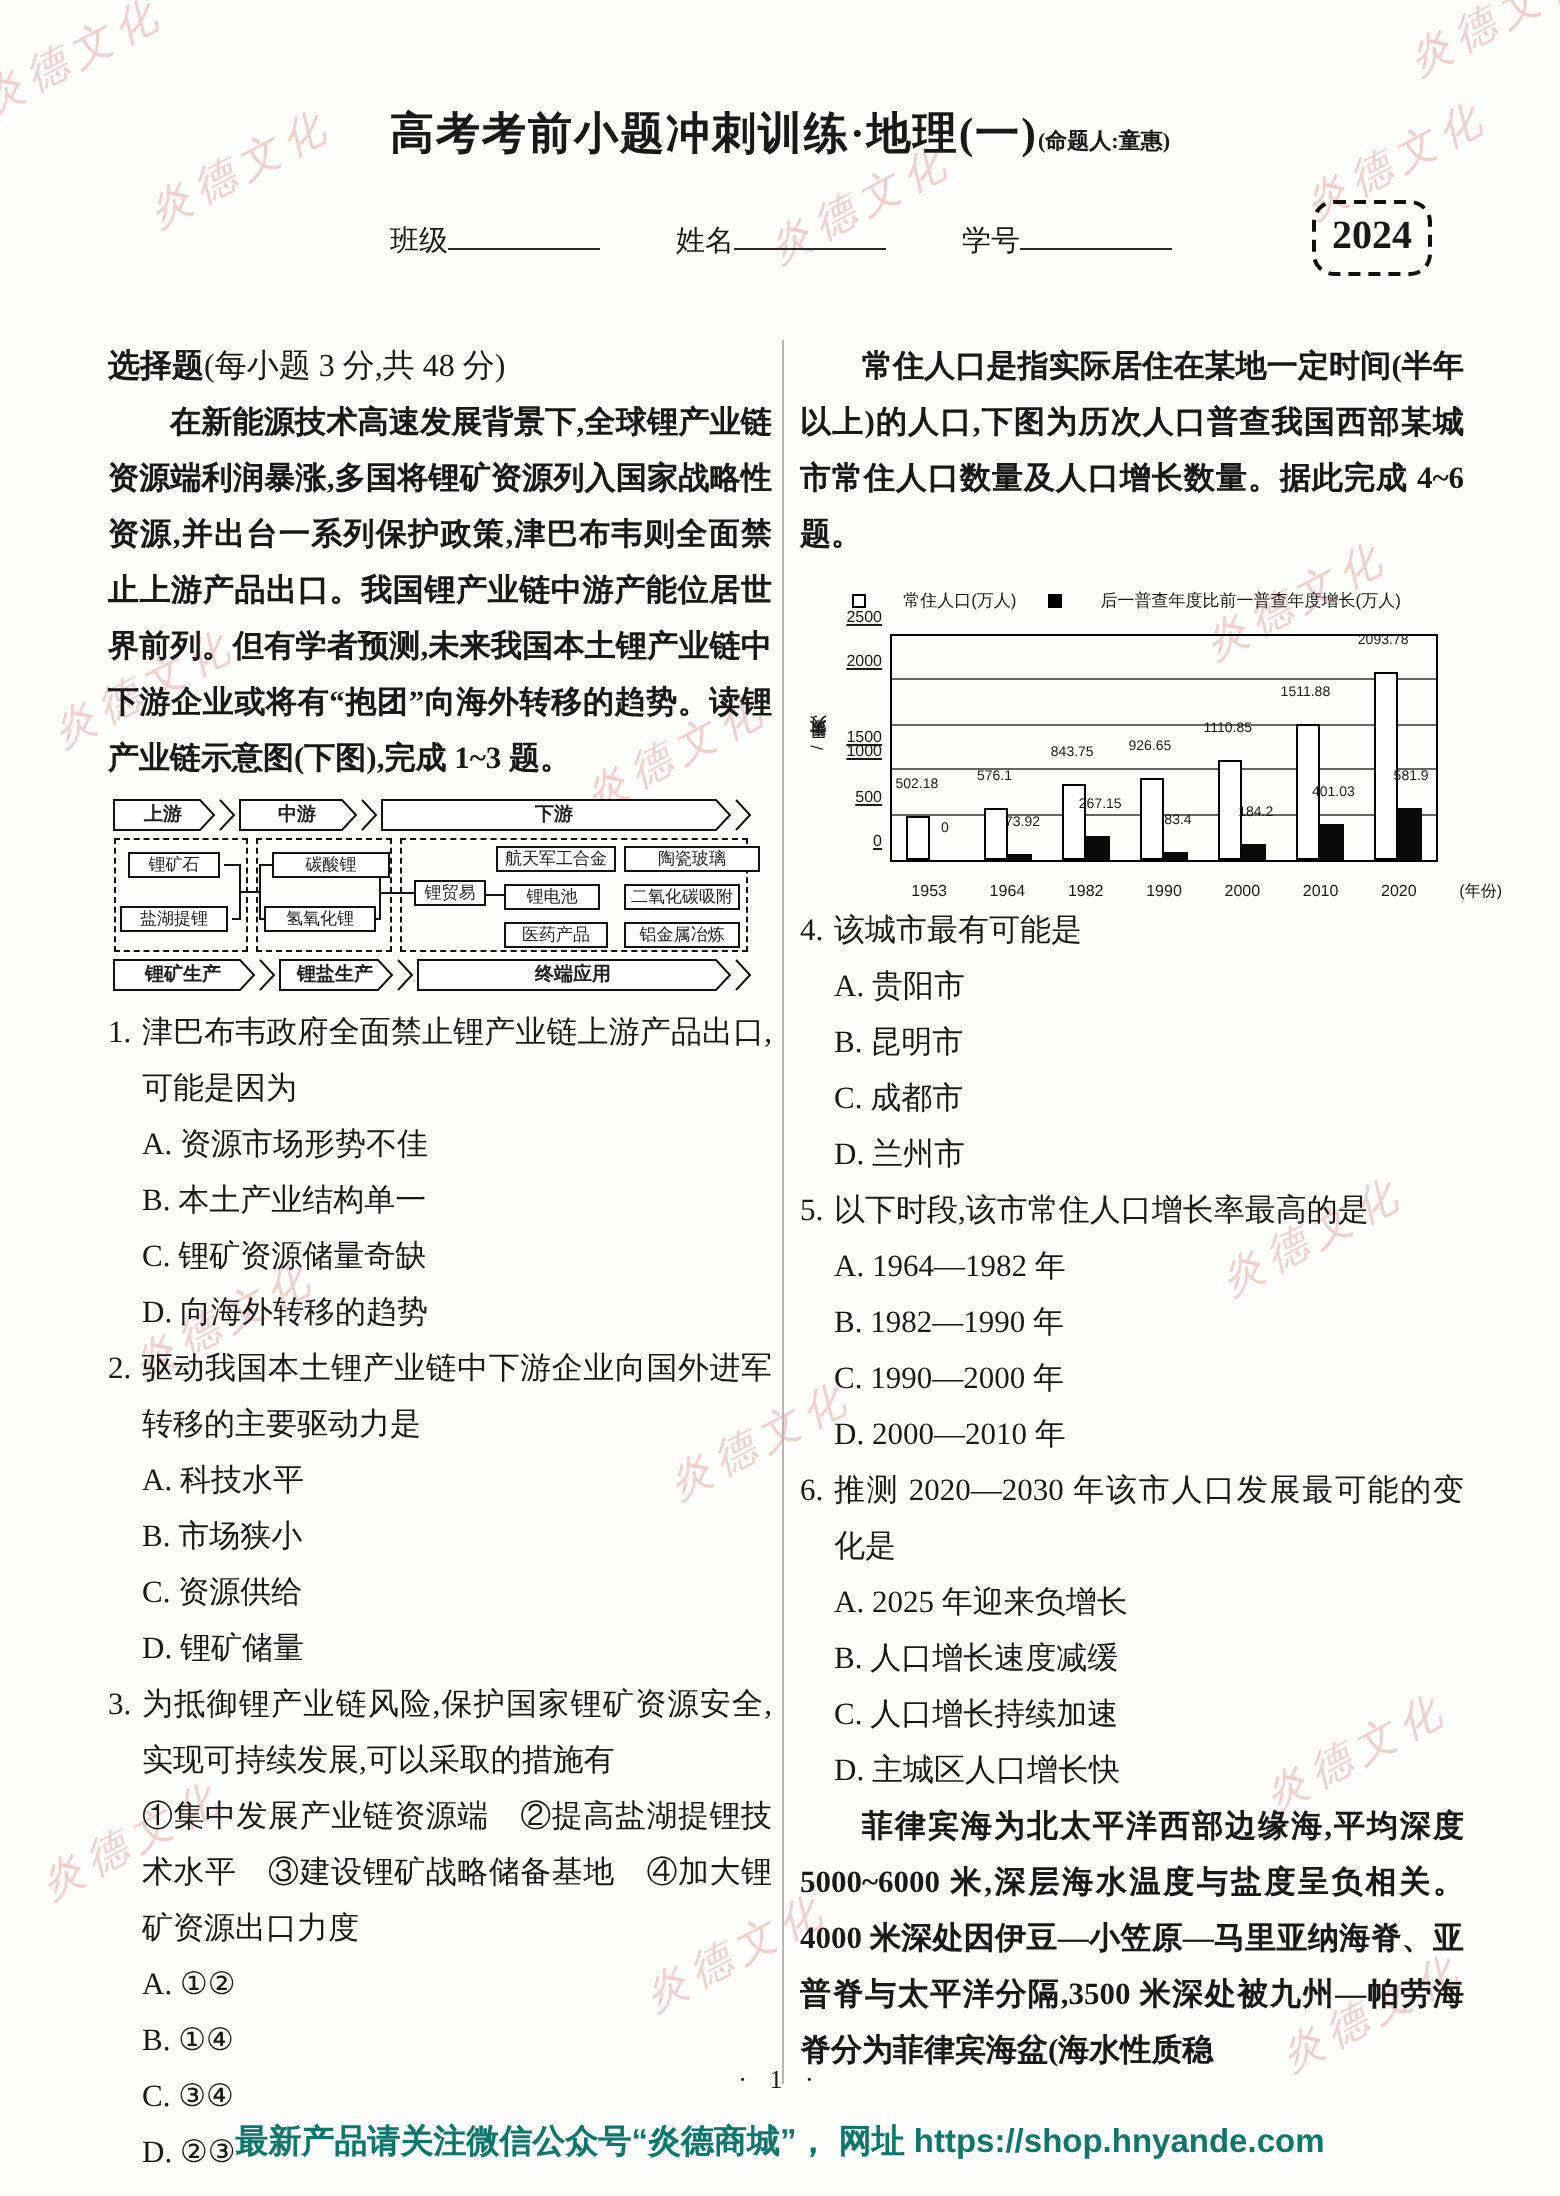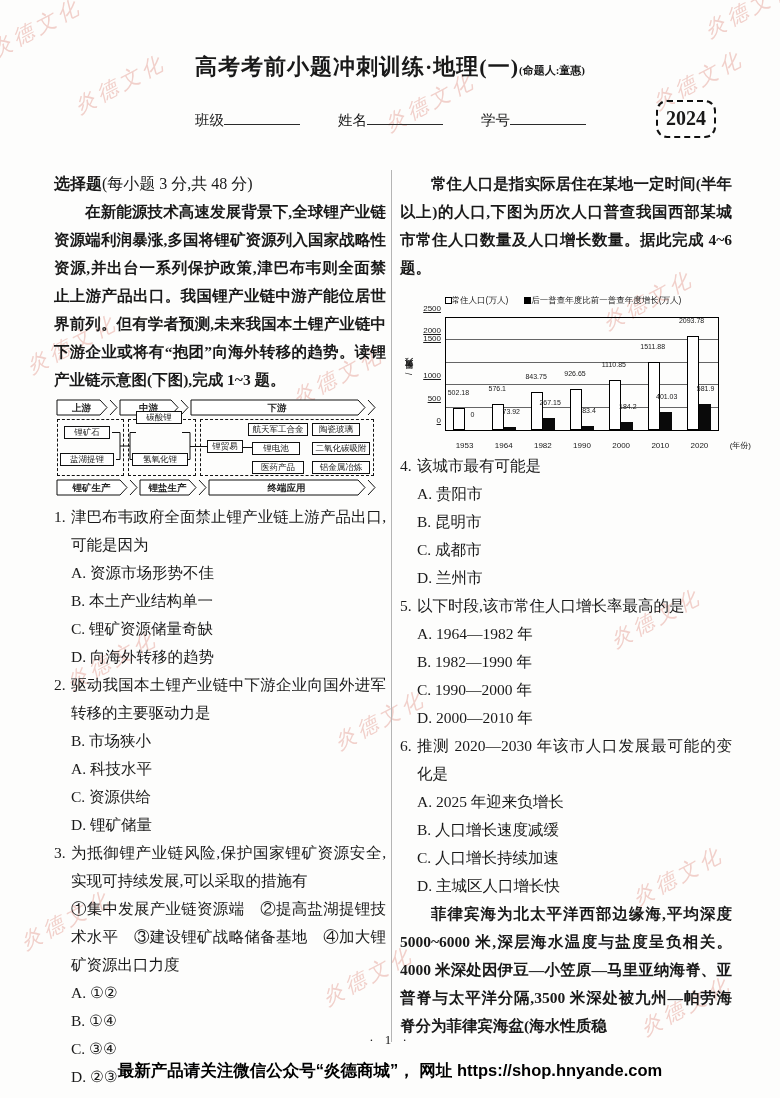--- a/index.html
+++ b/index.html
@@ -44,41 +44,41 @@
   .q-opts-inline { display:flex; justify-content:space-between; padding-right:6px;flex-direction:column; }
   
   #chain-diagram { position:relative; width:320px; height:98px; margin:5px 0 6px 2px; font-family:"Liberation Sans","DejaVu Sans",sans-serif; }
   #chain-svg { position:absolute; left:0; top:0; }
   .banner-label { position:absolute; text-align:center; font-size:9.5px; line-height:15px; font-weight:bold; color:#222; }
   .dashed-box { position:absolute; border:1px dashed #111; }
   .dbox { position:absolute; border:1px solid #111; background:#fff; font-size:8.5px; line-height:11px; text-align:center; display:flex; align-items:center; justify-content:center; color:#222; }
   
   #chart { width:322px; margin:4px 0 8px 2px; font-family:"Liberation Sans","DejaVu Sans",sans-serif; }
   #chart-legend { display:flex; justify-content:center; gap:16px; font-size:8.5px; margin-bottom:3px; }
-  .legend-item { display:flex; align-items:center; gap:0; }
+  .legend-item { display:flex; align-items:center; gap:19px; }
   .legend-swatch { width:7px; height:7px; border:1px solid #000; display:inline-block; }
   #chart-body { display:flex; height:114px; }
   #chart-ylabel { width:13px; writing-mode:vertical-rl; transform:rotate(180deg); font-size:8.5px; display:flex; align-items:center; justify-content:center; }
   #chart-yticks { position:relative; width:30px; }
   .ytick { position:absolute; right:4px; font-size:8px;text-decoration:underline; }
   #chart-plot { position:relative; width:274px; height:114px; border:1px solid #000; }
   .gridline { position:absolute; left:0; right:0; height:1px; background:#666; }
   .bar-group { position:absolute; bottom:0; height:100%; }
   .bar { position:absolute; bottom:0; width:12px; }
   .bar-white { border:1px solid #000; background:#fff; }
   .bar-black { background:#0a0a0a; }
   .bar-label { position:absolute; font-size:7px; white-space:nowrap; transform:translateX(-50%); }
   #chart-xrow { position:relative; margin-left:43px; width:274px; height:13px; font-size:8px; }
   .xtick { position:absolute; transform:translateX(-50%); top:1px; }
   #x-suffix { position:absolute; right:-32px; top:1px; }
   
   #page-number { position:absolute; top:1032px; left:0; width:100%; text-align:center; font-size:13px; letter-spacing:4px; }
   #footer-promo {
     position:absolute; top:1060px; left:0; width:100%; text-align:center;
-    font-family:"Liberation Sans","DejaVu Sans",sans-serif; font-weight:bold; font-size:16.5px; color:#000000;
+    font-family:"Liberation Sans","DejaVu Sans",sans-serif; font-weight:bold; font-size:16.5px; color:#0f766e;
   }
 </style>
 </head>
 <body>
 
 <div id="page">
 
   <div id="watermark-layer">
       <span class="wm" style="left: -14px; top: 14px;">炎德文化</span>
       <span class="wm" style="left: 70px; top: 70px;">炎德文化</span>
@@ -146,25 +146,25 @@
       <div class="banner-label" style="left:64px;top:1px;width:57px;">中游</div>
       <div class="banner-label" style="left:135px;top:1px;width:172px;">下游</div>
       <div class="banner-label" style="left:1px;top:81px;width:69px;">锂矿生产</div>
       <div class="banner-label" style="left:84px;top:81px;width:55px;">锂盐生产</div>
       <div class="banner-label" style="left:153px;top:81px;width:155px;">终端应用</div>
       <div class="dashed-box" style="left:1px;top:20px;width:67px;height:57px;"></div>
       <div class="dashed-box" style="left:72px;top:20px;width:68px;height:57px;"></div>
       <div class="dashed-box" style="left:144px;top:20px;width:174px;height:57px;"></div>
       <div class="dbox" style="left:8px;top:27px;width:46px;height:13px;">锂矿石</div>
       <div class="dbox" style="left:4px;top:54px;width:54px;height:13px;">盐湖提锂</div>
-      <div class="dbox" style="left:80px;top:12px;width:46px;height:13px;">碳酸锂</div>
+      <div class="dbox" style="left:80px;top:27px;width:59px;height:13px;">碳酸锂</div>
       <div class="dbox" style="left:76px;top:54px;width:56px;height:13px;">氢氧化锂</div>
       <div class="dbox" style="left:151px;top:41px;width:36px;height:13px;">锂贸易</div>
       <div class="dbox" style="left:192px;top:24px;width:60px;height:13px;">航天军工合金</div>
-      <div class="dbox" style="left:256px;top:24px;width:48px;height:13px;">陶瓷玻璃</div>
+      <div class="dbox" style="left:256px;top:24px;width:68px;height:13px;">陶瓷玻璃</div>
       <div class="dbox" style="left:196px;top:43px;width:48px;height:13px;">锂电池</div>
       <div class="dbox" style="left:256px;top:43px;width:58px;height:13px;">二氧化碳吸附</div>
       <div class="dbox" style="left:196px;top:62px;width:52px;height:13px;">医药产品</div>
       <div class="dbox" style="left:256px;top:62px;width:58px;height:13px;">铝金属冶炼</div>
     </div>
 
     <div id="left-questions">
         <div class="q">
           <span class="q-num">1.</span>
           <div class="q-body">
@@ -172,22 +172,22 @@
             <div class="q-opt">A. 资源市场形势不佳</div>
             <div class="q-opt">B. 本土产业结构单一</div>
             <div class="q-opt">C. 锂矿资源储量奇缺</div>
             <div class="q-opt">D. 向海外转移的趋势</div>
           </div>
         </div>
         <div class="q">
           <span class="q-num">2.</span>
           <div class="q-body">
             <div class="q-stem">驱动我国本土锂产业链中下游企业向国外进军转移的主要驱动力是</div>
+            <div class="q-opt">A. 科技水平</div>
             <div class="q-opt">B. 市场狭小</div>
-            <div class="q-opt">A. 科技水平</div>
             <div class="q-opt">C. 资源供给</div>
             <div class="q-opt">D. 锂矿储量</div>
           </div>
         </div>
         <div class="q">
           <span class="q-num">3.</span>
           <div class="q-body">
             <div class="q-stem">为抵御锂产业链风险,保护国家锂矿资源安全,实现可持续发展,可以采取的措施有</div>
             <div class="q-sub">①集中发展产业链资源端　②提高盐湖提锂技术水平　③建设锂矿战略储备基地　④加大锂矿资源出口力度</div>
             <div class="q-opts-inline">
@@ -214,21 +214,21 @@
             <span class="legend-swatch" style="background: rgb(0, 0, 0);"></span>
             <span>后一普查年度比前一普查年度增长(万人)</span>
           </span>
         </div>
       <div id="chart-body">
         <div id="chart-ylabel">人口数量/万人</div>
         <div id="chart-yticks">
             <span class="ytick" style="bottom: -4px;">0</span>
             <span class="ytick" style="bottom: 18.4px;">500</span>
             <span class="ytick" style="bottom: 40.8px;">1000</span>
-            <span class="ytick" style="bottom: 78px; text-align: right;">1500</span>
+            <span class="ytick" style="bottom: 48px; text-align: right;">1500</span>
             <span class="ytick" style="bottom: 85.6px;">2000</span>
             <span class="ytick" style="bottom: 108px;">2500</span>
           </div>
         <div id="chart-plot">
             <div class="gridline" style="bottom: 22.4px;"></div>
             <div class="gridline" style="bottom: 44.8px;"></div>
             <div class="gridline" style="bottom: 67.2px;"></div>
             <div class="gridline" style="bottom: 89.6px;"></div>
             <div class="bar-group" style="left: 0%; width: 14.2857%;">
               <div class="bar bar-white" style="left: calc(50% - 12px); height: 22.4977px;"></div>

